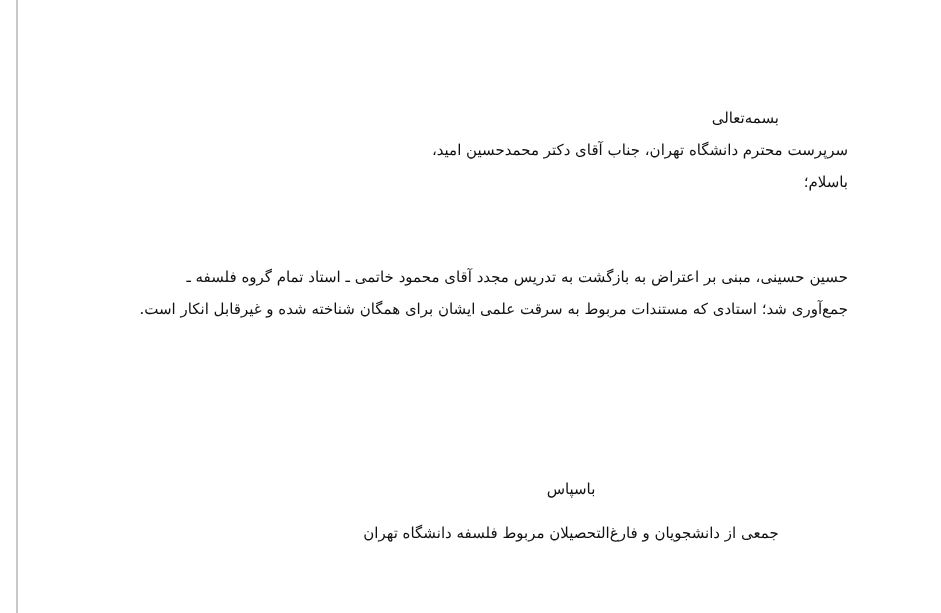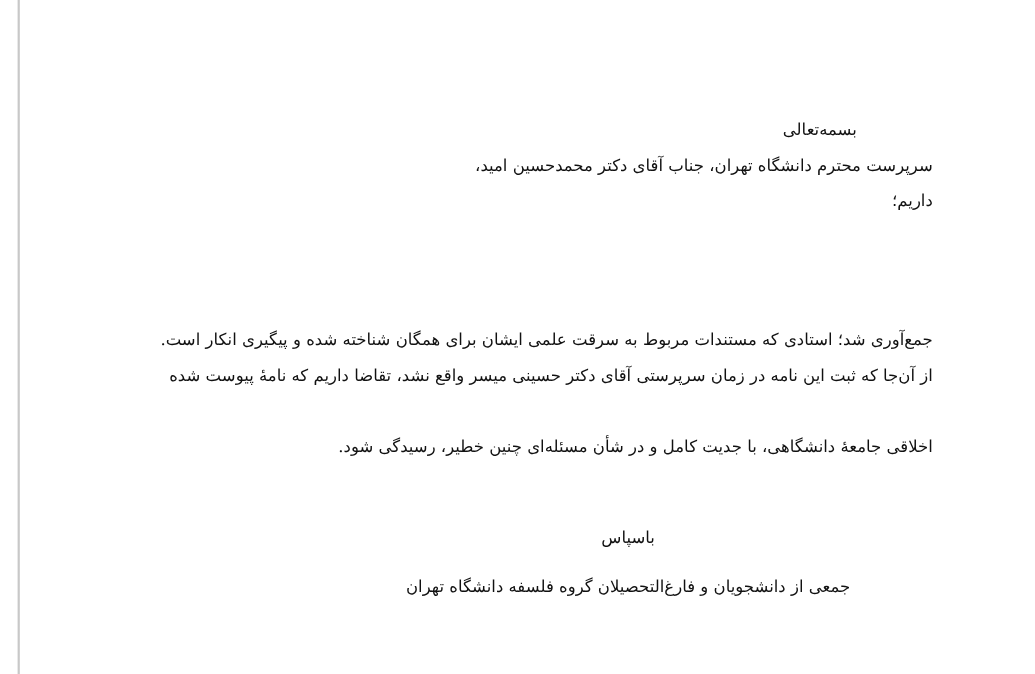--- a/index.html
+++ b/index.html
@@ -74,22 +74,21 @@
 <body>
 
 <div class="page">
   <div class="border-left"></div>
   <div class="border-right"></div>
   <div class="border-right2"></div>
 
   <div class="doc" style="top:0; height:613px;">
     <div class="line" style="top:108px; right:69px;">بسمه‌تعالی</div>
     <div class="line" style="top:140px; right:0;text-align:right;">سرپرست محترم دانشگاه تهران، جناب آقای دکتر محمدحسین امید،</div>
-    <div class="line" style="top:172px; right:0;">داریم؛</div>
+    <div class="line" style="top:172px; right:0;">باسلام؛</div>
 
-    <div class="line justify" style="top:299px;">جمع‌آوری شد؛ استادی که مستندات مربوط به سرقت علمی ایشان برای همگان شناخته شده و پیگیری انکار است.</div>
-    <div class="line justify" style="top:331px;">از آن‌جا که ثبت این نامه در زمان سرپرستی آقای دکتر حسینی میسر واقع نشد، تقاضا داریم که نامهٔ پیوست شده</div>
-    <div class="line last" style="top:396px;">اخلاقی جامعهٔ دانشگاهی، با جدیت کامل و در شأن مسئله‌ای چنین خطیر، رسیدگی شود.</div>
+    <div class="line justify" style="top:267px;">حسین حسینی، مبنی بر اعتراض به بازگشت به تدریس مجدد آقای محمود خاتمی ـ استاد تمام گروه فلسفه ـ</div>
+    <div class="line justify" style="top:299px;">جمع‌آوری شد؛ استادی که مستندات مربوط به سرقت علمی ایشان برای همگان شناخته شده و غیرقابل انکار است.</div>
 
     <div class="center" style="top:479px; left:-2px; right:-10px;">باسپاس</div>
-    <div class="center" style="top:523px; left:-2px; right:-10px;">جمعی از دانشجویان و فارغ‌التحصیلان گروه فلسفه دانشگاه تهران</div>
+    <div class="center" style="top:523px; left:-2px; right:-10px;">جمعی از دانشجویان و فارغ‌التحصیلان مربوط فلسفه دانشگاه تهران</div>
   </div>
 </div>
 
 </body></html>

